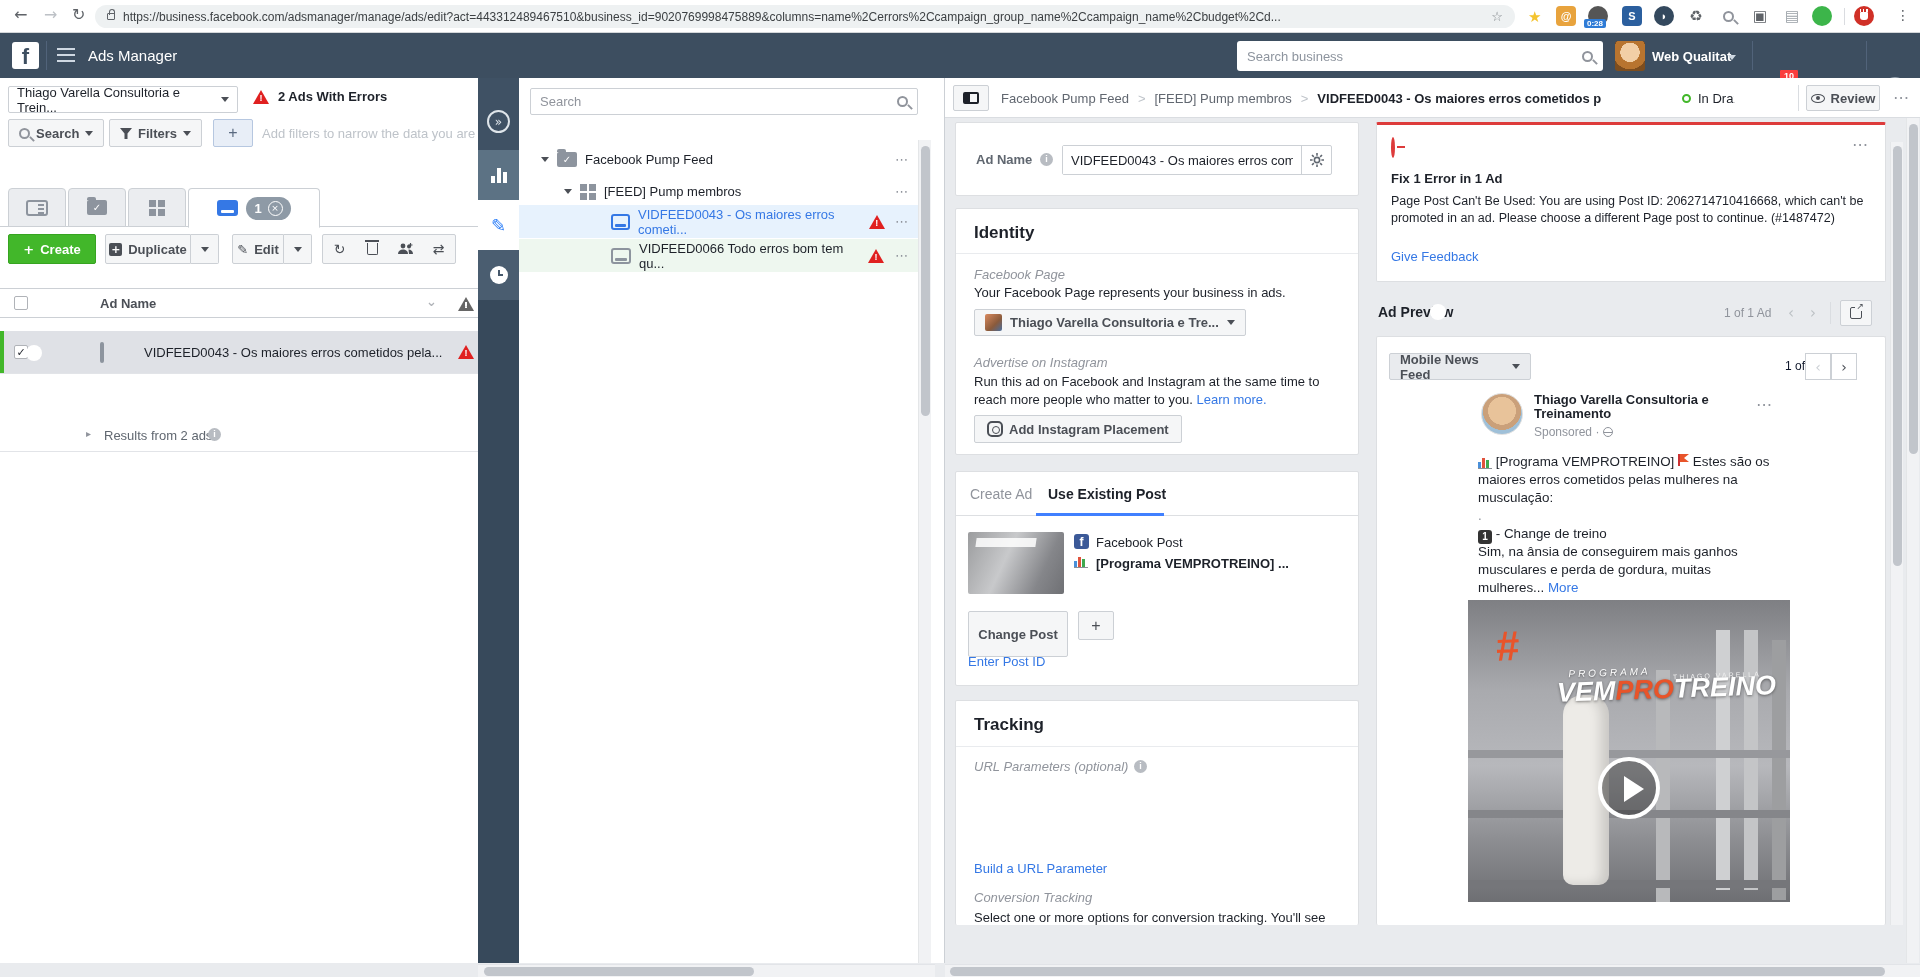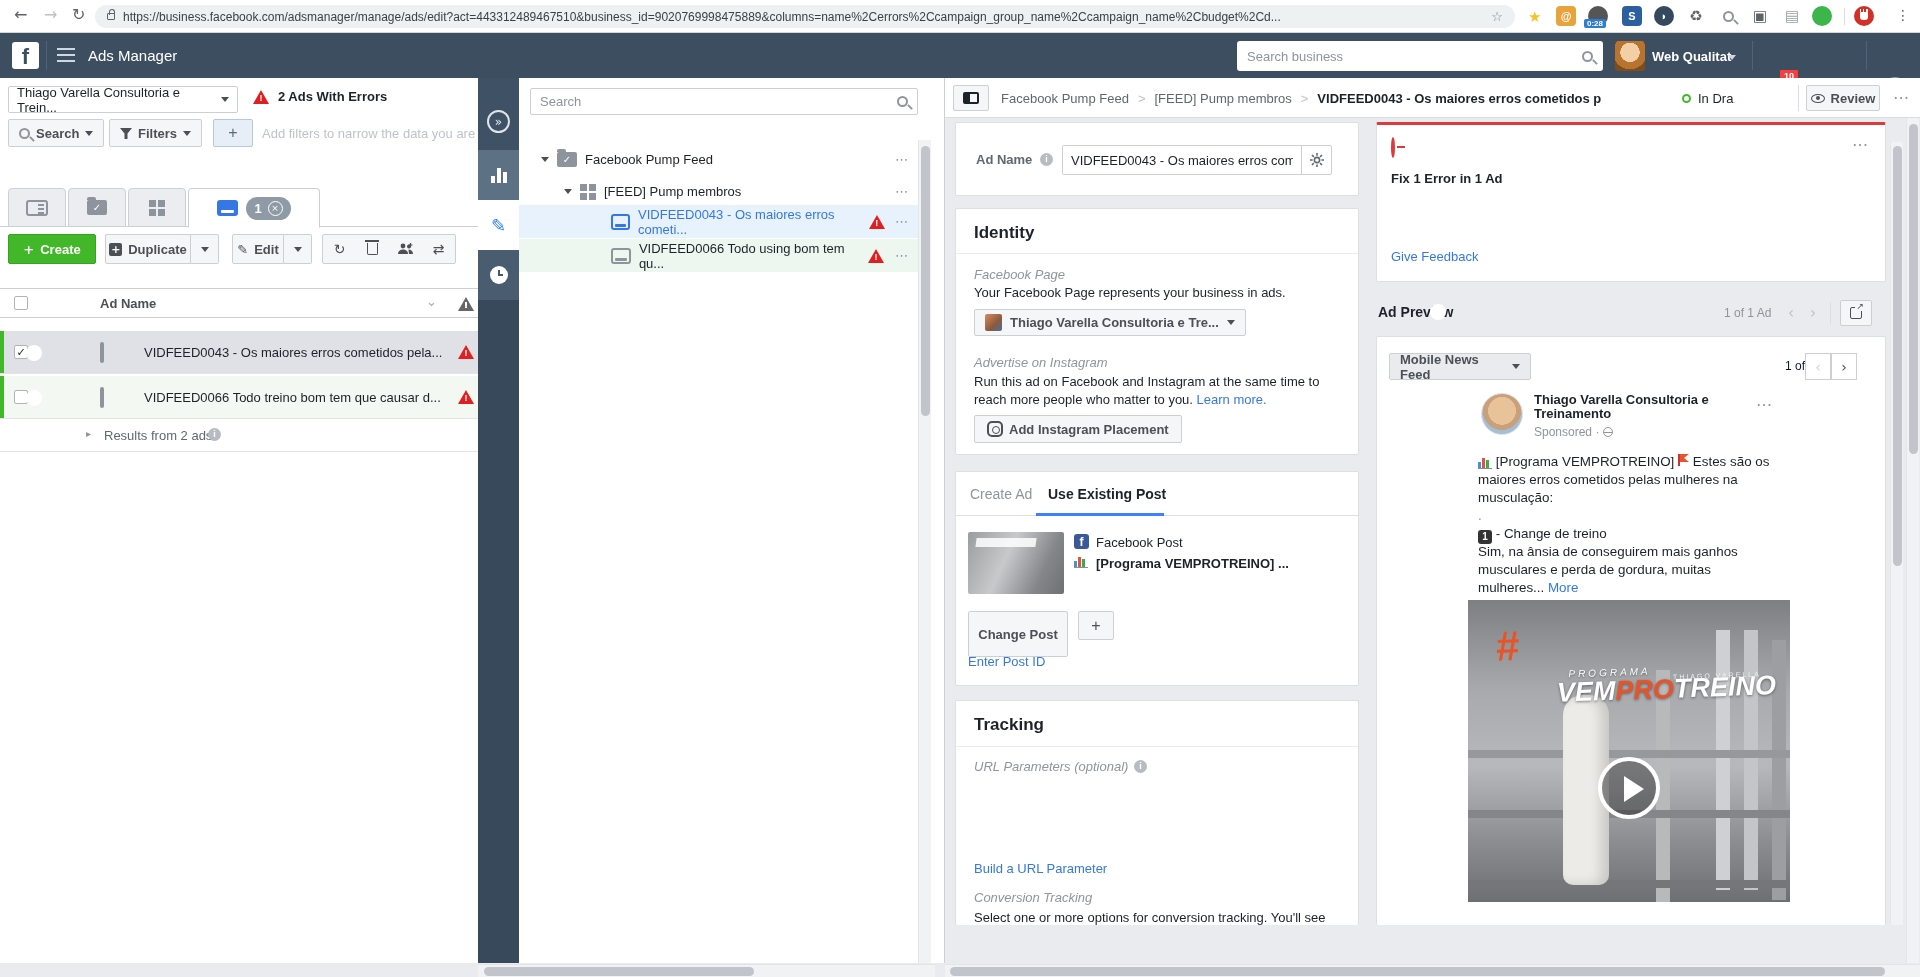--- a/index.html
+++ b/index.html
@@ -349,28 +349,20 @@
     </div>
 
     <div class="trow" style="top:253px;background:#dfe1e6">
       <span class="gbar"></span>
       <span class="cbox abs uic" style="left:14px;top:14px">✓</span>
       <span class="toggle abs" style="left:44px;top:12px"></span>
       <span class="ico-ad abs" style="left:100px;top:13px"></span>
       <span class="rowname abs" style="left:144px;top:14px">VIDFEED0043 - Os maiores erros cometidos pela...</span>
       <span class="warn-tri abs" style="left:454px;top:14px"></span>
     </div>
-    <div class="trow" style="top:298px;background:#f3f8f3">
-      <span class="gbar"></span>
-      <span class="cbox abs" style="left:14px;top:14px"></span>
-      <span class="toggle abs" style="left:44px;top:12px"></span>
-      <span class="ico-ad abs" style="left:100px;top:13px"></span>
-      <span class="rowname abs" style="left:144px;top:14px">VIDFEED0066 Todo treino bom tem que causar d...</span>
-      <span class="warn-tri abs" style="left:454px;top:14px"></span>
-    </div>
     <div class="results-row">
       <span class="abs uic" style="left:86px;top:8px;color:#90949c;font-size:10px">▸</span>
       <span class="abs" style="left:104px;top:8px">Results from 2 ads</span>
       <span class="info-i abs" style="left:208px;top:8px">i</span>
     </div>
   </div>
 
   <div class="strip">
     <div class="blk" style="top:18px">
         <span class="circ-exp uic">»</span>
@@ -409,21 +401,21 @@
       <span class="dots uic">⋯</span>
     </div>
     <div class="trowi" style="top:127px;height:33px;padding-left:92px;background:#e7f2fd">
       <span class="ico-ad blue"></span>
       <span style="color:#3578e5">VIDFEED0043 - Os maiores erros cometi...</span>
       <span class="warn-tri" style="margin-left:2px"></span>
       <span class="dots uic" style="margin-left:4px">⋯</span>
     </div>
     <div class="trowi" style="top:161px;height:33px;padding-left:92px;background:#eef7ef">
       <span class="ico-ad"></span>
-      <span>VIDFEED0066 Todo using bom tem qu...</span>
+      <span>VIDFEED0066 Todo erros bom tem qu...</span>
       <span class="warn-tri" style="margin-left:2px"></span>
       <span class="dots uic" style="margin-left:4px">⋯</span>
     </div>
     <div class="vscroll" style="left:399px;top:62px;height:823px">
       <span class="vthumb" style="top:6px;height:270px"></span>
     </div>
   </div>
 
   <div class="rregion">
 
@@ -510,20 +502,21 @@
       <span class="info-i abs" style="left:178px;top:59px">i</span>
       <a class="link abs" style="left:18px;top:160px">Build a URL Parameter</a>
       <span class="lbl abs" style="left:18px;top:189px">Conversion Tracking</span>
       <span class="txt abs" style="left:18px;top:209px;width:368px">Select one or more options for conversion tracking. You'll see the</span>
     </div>
 
     <div class="card errcard" style="left:431px;top:44px;width:510px;height:160px">
       <span class="minuscirc abs" style="left:14px;top:14px"></span>
       <span class="dots uic abs" style="right:16px;top:10px">⋯</span>
       <span class="abs" style="left:14px;top:46px;font-size:13px;font-weight:bold;color:#1d2129">Fix 1 Error in 1 Ad</span>
+      <span class="abs" style="left:14px;top:68px;width:474px;font-size:12.5px;line-height:17px;color:#1d2129">Page Post Can't Be Used: You are using Post ID: 2062714710416668, which can't be promoted in an ad. Please choose a different Page post to continue. (#1487472)</span>
       <a class="link abs" style="left:14px;top:124px">Give Feedback</a>
     </div>
 
     <div class="abs" style="left:431px;top:220px;width:510px;height:30px">
       <span class="abs" style="left:2px;top:6px;font-size:14px;font-weight:bold;color:#1d2129">Ad Preview</span>
       <span class="toggle abs" style="left:72px;top:4px"></span>
       <span class="abs" style="left:348px;top:8px;font-size:12px;color:#90949c">1 of 1 Ad</span>
       <span class="chev abs uic" style="left:412px;top:6px">‹</span>
       <span class="chev abs uic" style="left:434px;top:6px">›</span>
       <span class="abs" style="left:454px;top:4px;width:1px;height:22px;background:#dadde1"></span>

